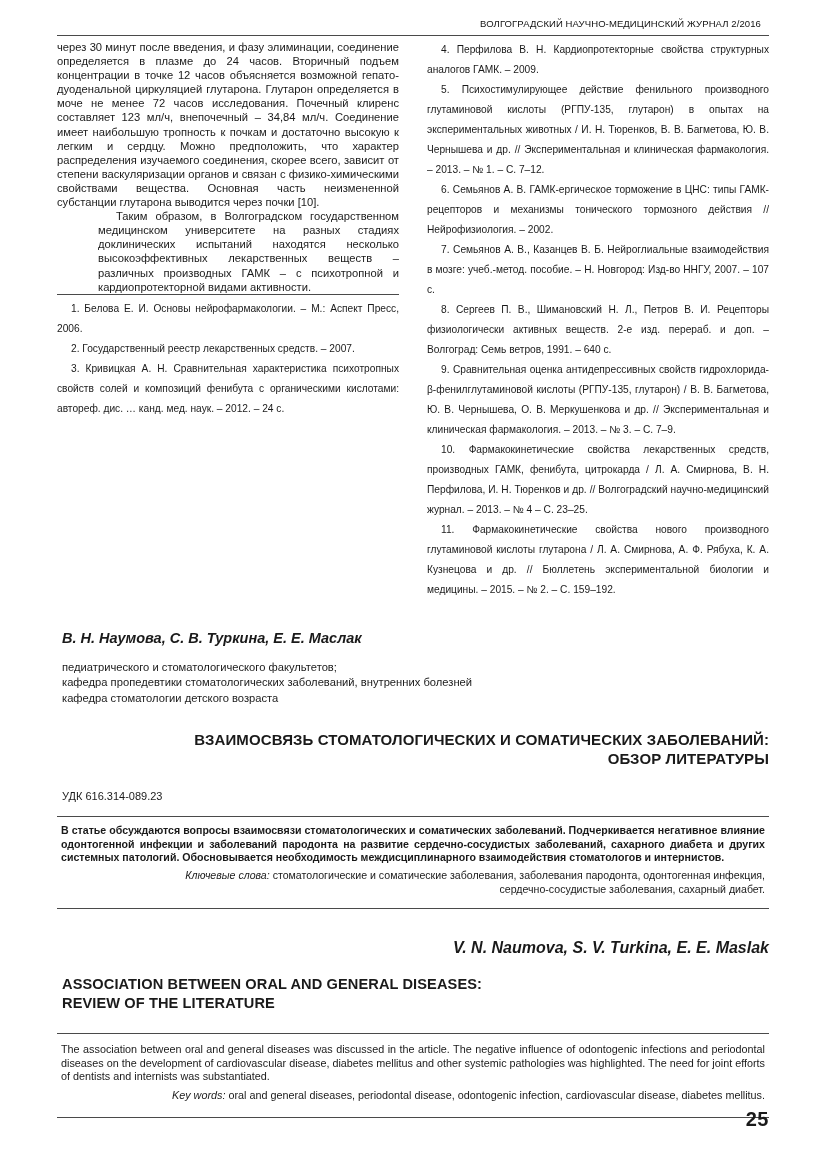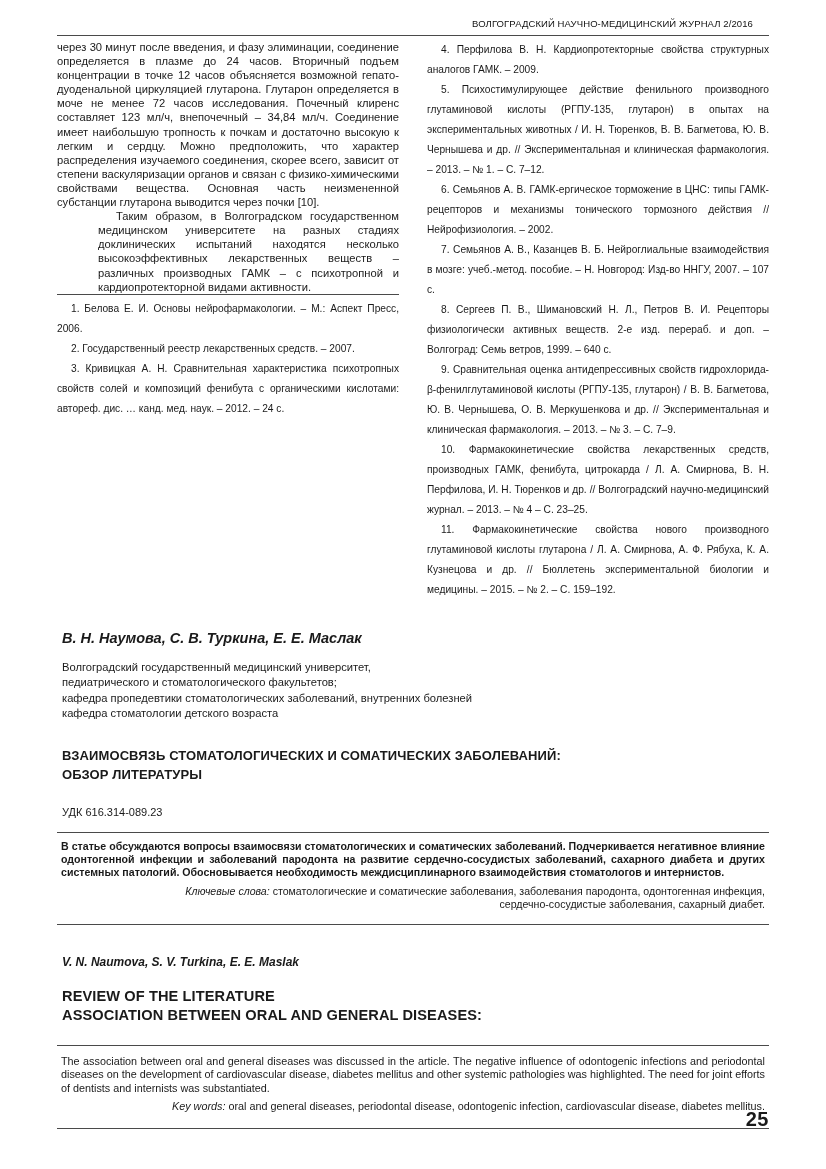--- a/index.html
+++ b/index.html
@@ -22,21 +22,21 @@
     position: absolute;
     left: 57px;
     top: 0;
     width: 712px;
     height: 1169px;
   }
   
   .runhead {
     position: absolute;
     top: 18px;
-    right: 16px;
+    right: 8px;
     font-size: 9.5px;
     letter-spacing: 0.1px;
     color: #111;
     white-space: nowrap;
   }
   .rule {
     position: absolute;
     left: 0;
     width: 712px;
     height: 1px;
@@ -100,25 +100,26 @@
     font-weight: bold;
     font-style: italic;
     margin: 0 0 14px 5px;
   }
   .affil {
     font-size: 11.2px;
     line-height: 15.4px;
     margin: 0 0 0 5px;
   }
   .title-ru {
-    font-size: 13px;
+    font-size: 15px;
     font-weight: bold;
     line-height: 19px;
     margin: 24px 0 0 5px;
     letter-spacing: 0.1px;
+    text-align: right;
   }
   .udk {
     font-size: 11px;
     margin: 22px 0 0 5px;
   }
   .abstract-ru {
     font-size: 10.6px;
     line-height: 13.4px;
     text-align: justify;
     margin: 7px 4px 0 4px;
@@ -126,24 +127,25 @@
   }
   .keywords {
     font-size: 10.6px;
     line-height: 13.4px;
     text-align: right;
     margin: 5px 4px 0 60px;
   }
   .keywords i { font-style: italic; margin-left: 36px; }
 
   .authors-en {
-    font-size: 12px;
+    font-size: 16px;
     font-weight: bold;
     font-style: italic;
     margin: 0 0 16px 5px;
+    text-align: right;
   }
   .title-en {
     font-size: 14.6px;
     font-weight: bold;
     line-height: 19px;
     margin: 18px 0 0 5px;
     letter-spacing: 0.1px;
   }
   .abstract-en {
     font-size: 10.8px;
@@ -188,33 +190,32 @@
         <p class="ref">1. Белова Е. И. Основы нейрофармакологии. – М.: Аспект Пресс, 2006.</p>
         <p class="ref">2. Государственный реестр лекарственных средств. – 2007.</p>
         <p class="ref">3. Кривицкая А. Н. Сравнительная характеристика психотропных свойств солей и композиций фенибута с органическими кислотами: автореф. дис. … канд. мед. наук. – 2012. – 24 с.</p>
       </div>
 
       <div class="col">
         <p class="ref">4. Перфилова В. Н. Кардиопротекторные свой­ства структурных аналогов ГАМК. – 2009.</p>
         <p class="ref">5. Психостимулирующее действие фенильного производного глутаминовой кислоты (РГПУ-135, глутарон) в опытах на экспериментальных животных / И. Н. Тюренков, В. В. Багметова, Ю. В. Чернышева и др. // Экспериментальная и клиническая фармако­логия. – 2013. – № 1. – С. 7–12.</p>
         <p class="ref">6. Семьянов А. В. ГАМК-ергическое торможение в ЦНС: типы ГАМК-рецепторов и механизмы тони­ческого тормозного действия // Нейрофизиология. – 2002.</p>
         <p class="ref">7. Семьянов А. В., Казанцев В. Б. Нейроглиаль­ные взаимодействия в мозге: учеб.-метод. пособие. – Н. Новгород: Изд-во ННГУ, 2007. – 107 с.</p>
-        <p class="ref">8. Сергеев П. В., Шимановский Н. Л., Петров В. И. Рецепторы физиологически активных веществ. 2-е изд. перераб. и доп. – Волгоград: Семь ветров, 1999. – 640 с.</p>
+        <p class="ref">8. Сергеев П. В., Шимановский Н. Л., Петров В. И. Рецепторы физиологически активных веществ. 2-е изд. перераб. и доп. – Волгоград: Семь ветров, 1991. – 640 с.</p>
         <p class="ref">9. Сравнительная оценка антидепрессивных свойств гидрохлорида-β-фенилглутаминовой кислоты (РГПУ-135, глутарон) / В. В. Багметова, Ю. В. Чер­нышева, О. В. Меркушенкова и др. // Эксперимен­тальная и клиническая фармакология. – 2013. – № 3. – С. 7–9.</p>
         <p class="ref">10. Фармакокинетические свойства лекарствен­ных средств, производных ГАМК, фенибута, цитро­карда / Л. А. Смирнова, В. Н. Перфилова, И. Н. Тю­ренков и др. // Волгоградский научно-медицинский журнал. – 2013. – № 4 – С. 23–25.</p>
         <p class="ref">11. Фармакокинетические свойства нового произ­водного глутаминовой кислоты глутарона / Л. А. Смир­нова, А. Ф. Рябуха, К. А. Кузнецова и др. // Бюллетень экспериментальной биологии и медицины. – 2015. – № 2. – С. 159–192.</p>
       </div>
     </div>
 
     <div class="article2">
 
       <div class="authors-ru">В. Н. Наумова, С. В. Туркина, Е. Е. Маслак</div>
 
       <div class="affil">
-        <div>Волгоградский государственный медицинский университет,</div>
         <div>педиатрического и стоматологического факультетов;</div>
         <div>кафедра пропедевтики стоматологических заболеваний, внутренних болезней</div>
         <div>кафедра стоматологии детского возраста</div>
       </div>
 
       <div class="title-ru">
         <div>ВЗАИМОСВЯЗЬ СТОМАТОЛОГИЧЕСКИХ И СОМАТИЧЕСКИХ ЗАБОЛЕВАНИЙ:</div>
         <div>ОБЗОР ЛИТЕРАТУРЫ</div>
       </div>
 
@@ -232,22 +233,22 @@
 
       <div style="position:relative; height:1px; margin-top:12px;">
         <div class="rule" style="top:0;"></div>
       </div>
 
       <div style="height:30px"></div>
 
       <div class="authors-en">V. N. Naumova, S. V. Turkina, E. E. Maslak</div>
 
       <div class="title-en">
+        <div>ASSOCIATION  BETWEEN ORAL AND GENERAL DISEASES:</div>
         <div>REVIEW OF THE LITERATURE</div>
-        <div>ASSOCIATION  BETWEEN ORAL AND GENERAL DISEASES:</div>
       </div>
 
       <div style="position:relative; height:1px; margin-top:20px;">
         <div class="rule" style="top:0;"></div>
       </div>
 
       <div class="abstract-en">The association between oral and general diseases was discussed in the article. The negative influence of odontogenic infections and periodontal diseases on the development of cardiovascular disease, diabetes mellitus and other systemic pathologies was highlighted. The need for joint efforts of dentists and internists was substantiated.</div>
 
       <div class="keywords-en">
         <i>Key words:</i><span> oral and general diseases, periodontal disease, odontogenic infection, cardiovascular disease, diabetes mellitus.</span>

